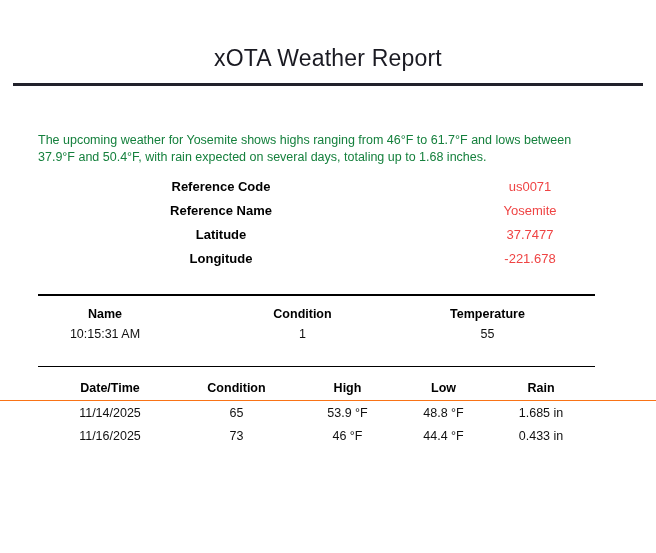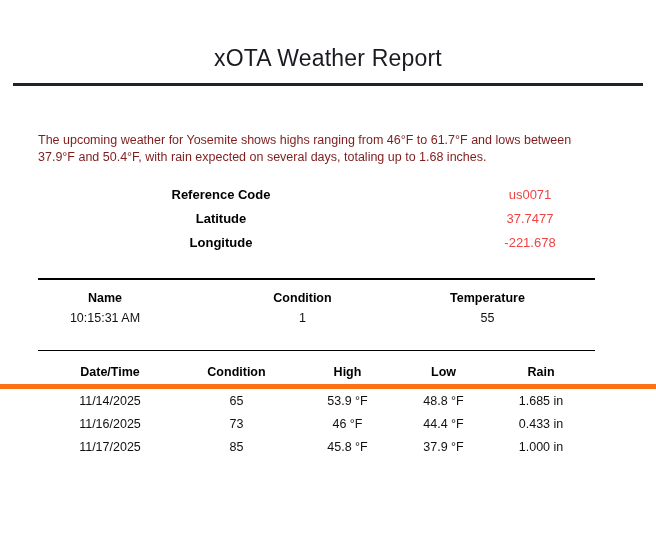--- a/index.html
+++ b/index.html
@@ -37,29 +37,29 @@
     height: 3px;
     background: #21212b;
   }
 
   
   .summary {
     margin: 0;
     padding: 46px 58px 0 38px;
     font-size: 12.5px;
     line-height: 17px;
-    color: #7f1d1d;
+    color: #15803d;
     text-align: left;
   }
 
   
   .meta-table {
     width: 100%;
     border-collapse: collapse;
-    margin-top: 16px;
+    margin-top: 8px;
     font-size: 13px;
   }
   .meta-table td {
     padding: 4.5px 0;
   }
   .meta-label {
     width: 442px;
     text-align: center;
     font-weight: bold;
     color: #000000;
@@ -109,21 +109,21 @@
     width: 100%;
     border-collapse: collapse;
     font-size: 12.5px;
     margin-top: 12px;
   }
   .forecast-table th {
     font-weight: bold;
     text-align: center;
     padding: 2px 0 5px 0;
     color: #000000;
-    border-bottom: 5px solid #f97316;
+    border-bottom: 1px solid #f97316;
   }
   .forecast-table td {
     text-align: center;
     padding: 4.5px 0;
     color: #111111;
   }
   .fc-pad-l  { width: 46px; }
   .fc-date   { width: 128px; }
   .fc-cond   { width: 125px; }
   .fc-high   { width: 97px; }
@@ -142,20 +142,25 @@
   <p class="summary">The upcoming weather for Yosemite shows highs ranging from 46°F to 61.7°F and lows between 37.9°F and 50.4°F, with rain expected on several days, totaling up to 1.68 inches.</p>
 
   <table class="meta-table">
     <tbody>
       <tr>
         <td class="meta-label">Reference Code</td>
         <td class="meta-value">us0071</td>
         <td class="meta-spacer"></td>
       </tr>
       <tr>
+        <td class="meta-label">Reference Name</td>
+        <td class="meta-value">Yosemite</td>
+        <td class="meta-spacer"></td>
+      </tr>
+      <tr>
         <td class="meta-label">Latitude</td>
         <td class="meta-value">37.7477</td>
         <td class="meta-spacer"></td>
       </tr>
       <tr>
         <td class="meta-label">Longitude</td>
         <td class="meta-value">-221.678</td>
         <td class="meta-spacer"></td>
       </tr>
     </tbody>
@@ -208,25 +213,16 @@
       </tr>
       <tr>
         <td></td>
         <td>11/16/2025</td>
         <td>73</td>
         <td>46 °F</td>
         <td>44.4 °F</td>
         <td>0.433 in</td>
         <td></td>
       </tr>
-      <tr>
-        <td></td>
-        <td>11/17/2025</td>
-        <td>85</td>
-        <td>45.8 °F</td>
-        <td>37.9 °F</td>
-        <td>1.000 in</td>
-        <td></td>
-      </tr>
     </tbody>
   </table>
 
 </div>
 
 </body></html>

